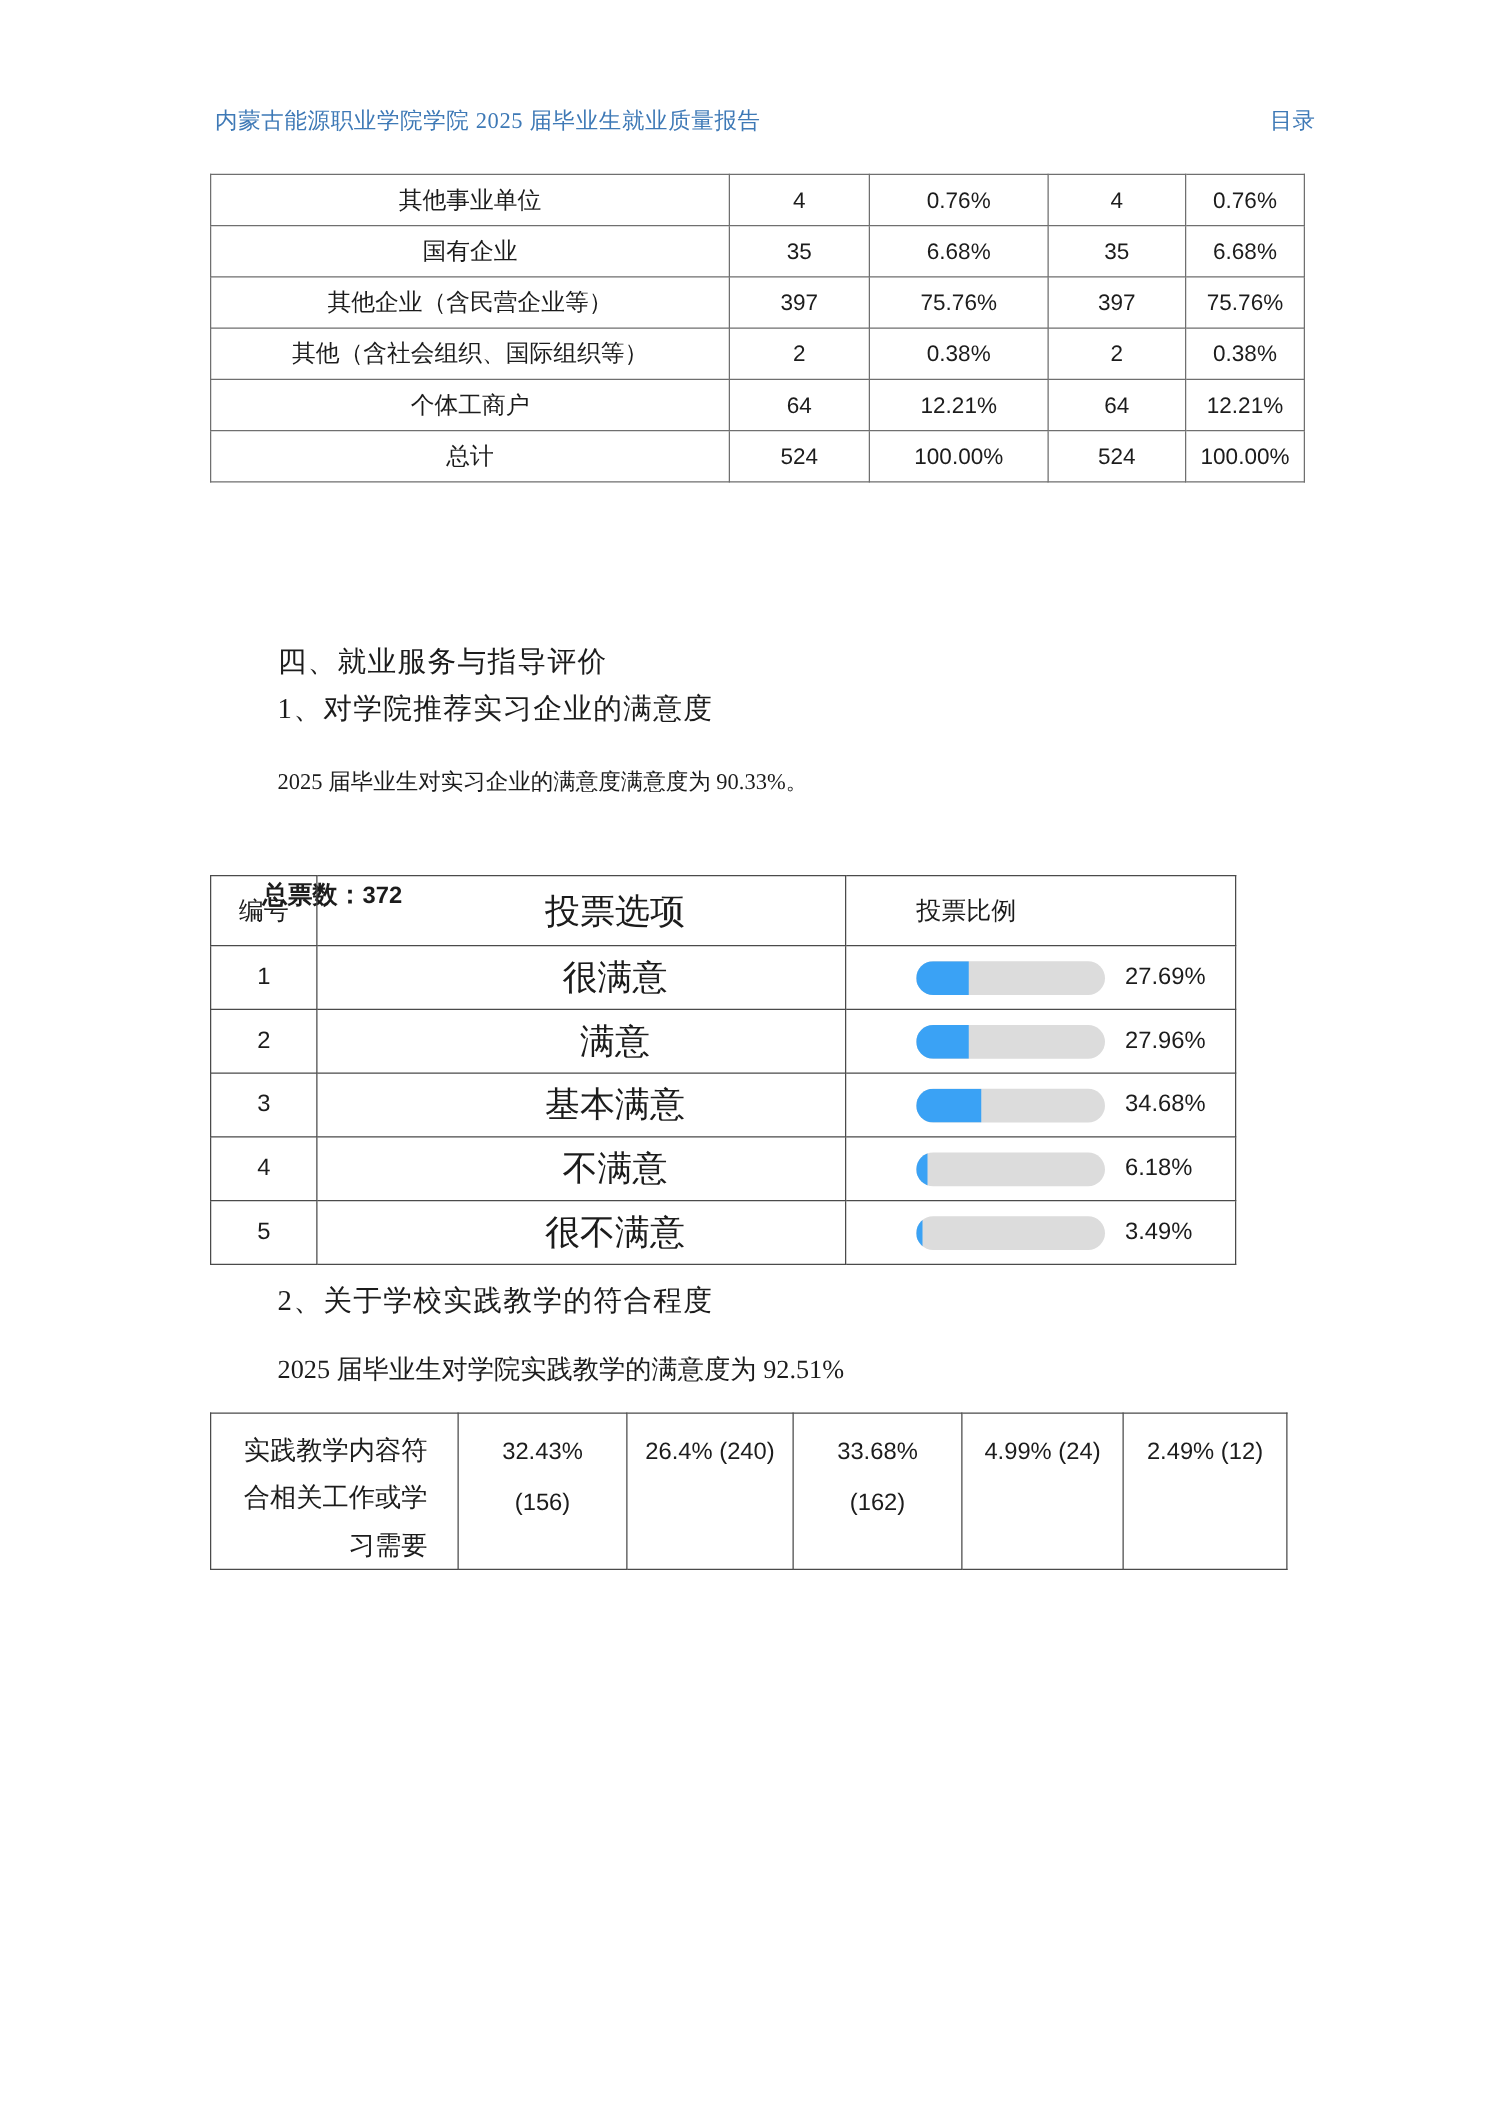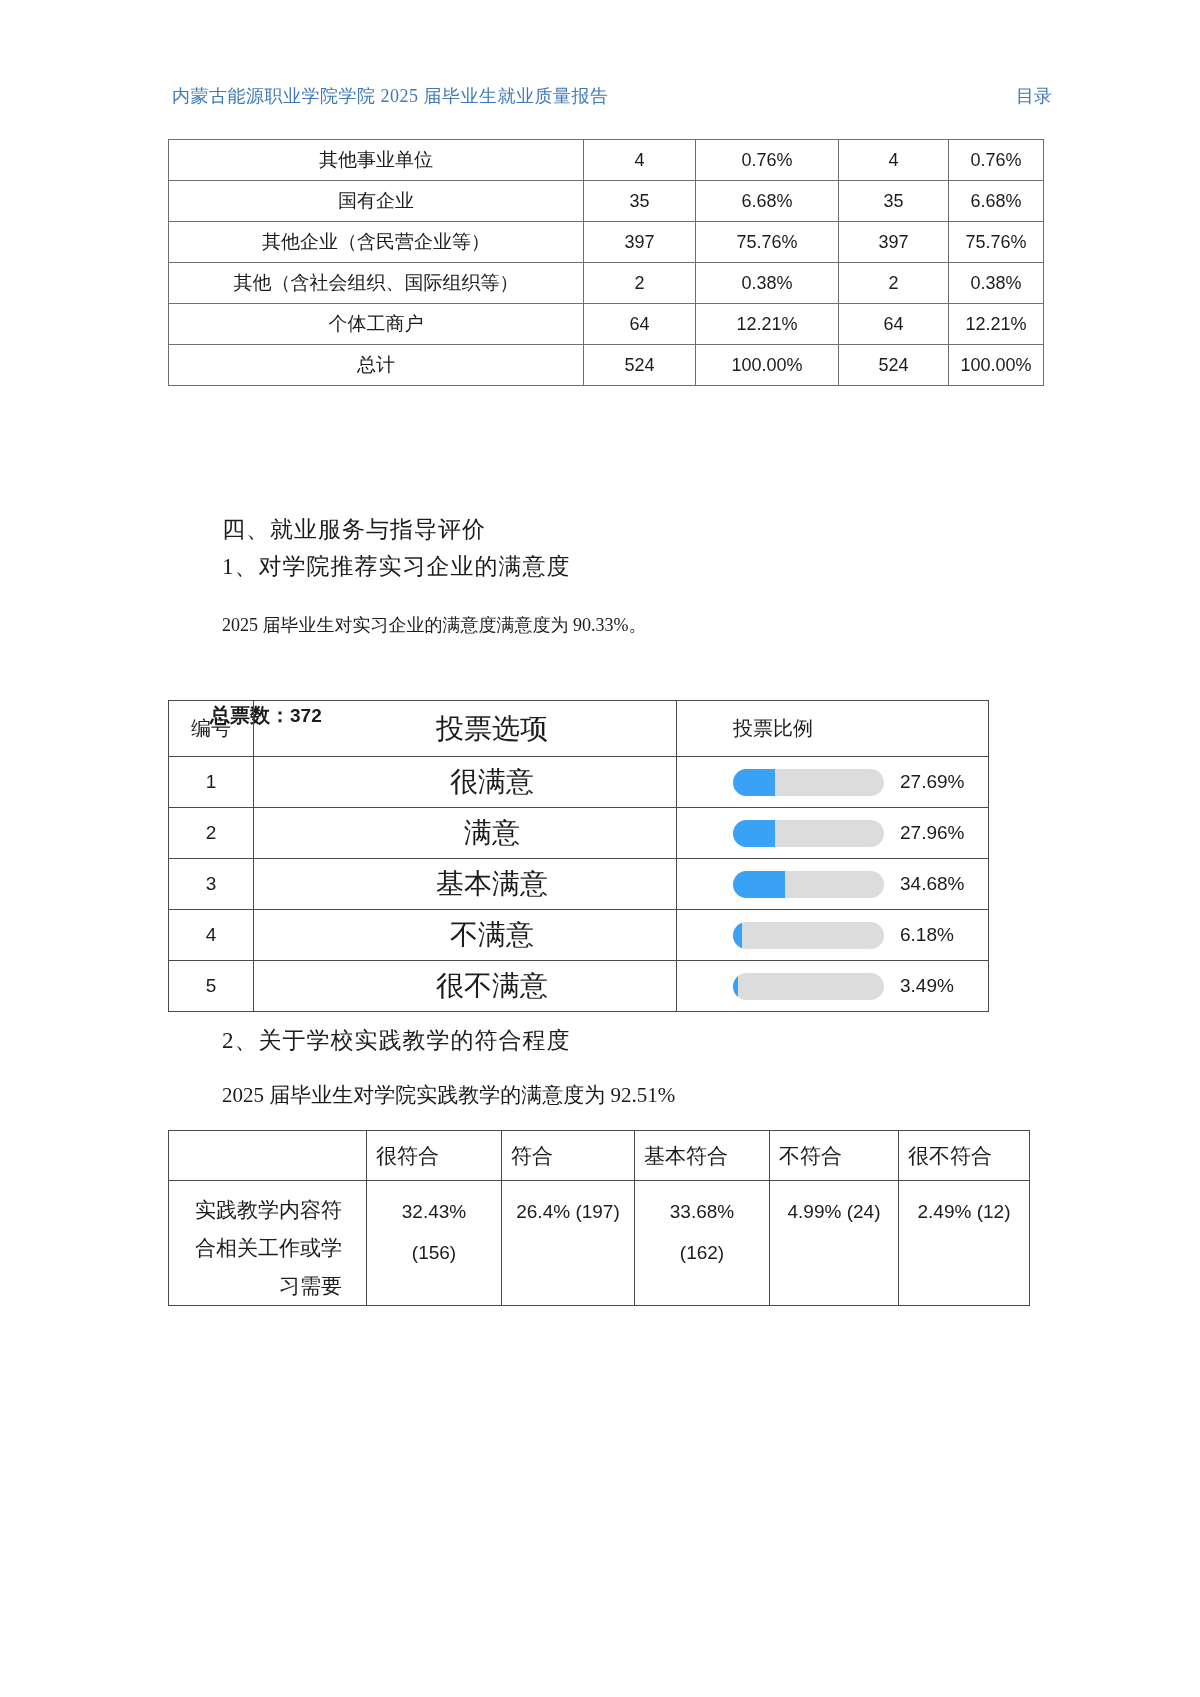--- a/index.html
+++ b/index.html
@@ -208,32 +208,24 @@
   <table class="pt">
     <colgroup>
         <col style="width:198px">
         <col style="width:135px">
         <col style="width:133px">
         <col style="width:135px">
         <col style="width:129px">
         <col style="width:131px">
       </colgroup>
     <tbody>
-      <tr>
-        <th></th>
-        <th>很符合</th>
-        <th>符合</th>
-        <th>基本符合</th>
-        <th>不符合</th>
-        <th>很不符合</th>
-      </tr>
       <tr class="r1">
         <td class="lbl">实践教学内容符合相关工作或学习需要</td>
         <td class="val">32.43% (156)</td>
-        <td class="val">26.4% (197)</td>
+        <td class="val">26.4% (240)</td>
         <td class="val">33.68% (162)</td>
         <td class="val">4.99% (24)</td>
         <td class="val">2.49% (12)</td>
       </tr>
     </tbody>
   </table>
 
 </div>
 
 </body></html>

